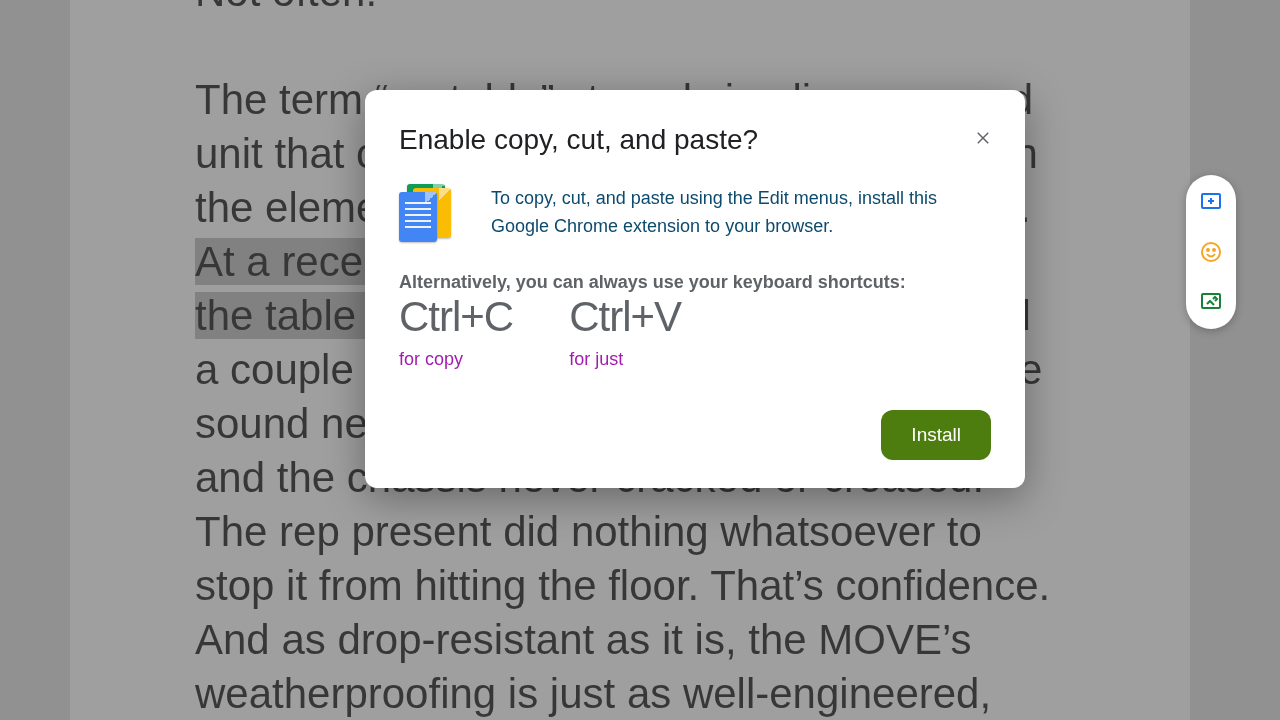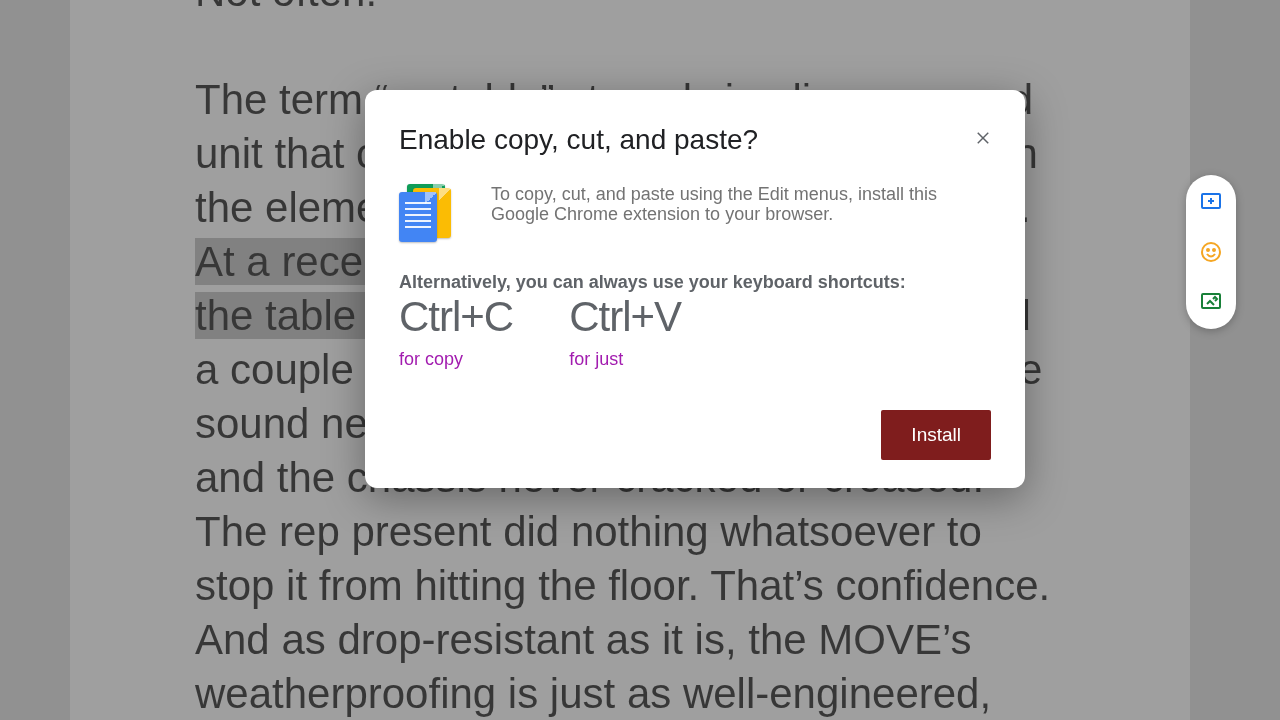--- a/index.html
+++ b/index.html
@@ -121,22 +121,22 @@
     background:repeating-linear-gradient(#fff,#fff 2px,#4285f4 2px,#4285f4 6px);
     opacity:.9;
   }
   .docs-icon .fold {
     position:absolute; top:0; right:0; width:12px; height:12px;
     background:linear-gradient(135deg, rgba(255,255,255,.5) 50%, transparent 50%);
   }
 
   .dialog-desc {
     font-size: 18px;
-    color: #737373;
-    line-height: 20px;
+    color: #0c4a6e;
+    line-height: 28px;
   }
 
   .alt-text {
     margin-top: 30px;
     font-size: 18px;
     color: #5f6368;
     font-weight: bold;
   }
 
   .shortcuts {
@@ -154,26 +154,26 @@
     font-size: 18px;
     color: #a21caf;
   }
 
   .dialog-footer {
     display: flex;
     justify-content: flex-end;
     margin-top: 40px;
   }
   .install-btn {
-    background: #7f1d1d;
+    background: #4d7c0f;
     color: #fff;
     font-size: 19px;
     font-weight: 500;
     border: none;
-    border-radius: 2px;
+    border-radius: 12px;
     padding: 14px 30px;
     cursor: pointer;
   }
 
   
   .side-actions {
     position: absolute;
     right: 44px;
     top: 175px;
     width: 50px;

